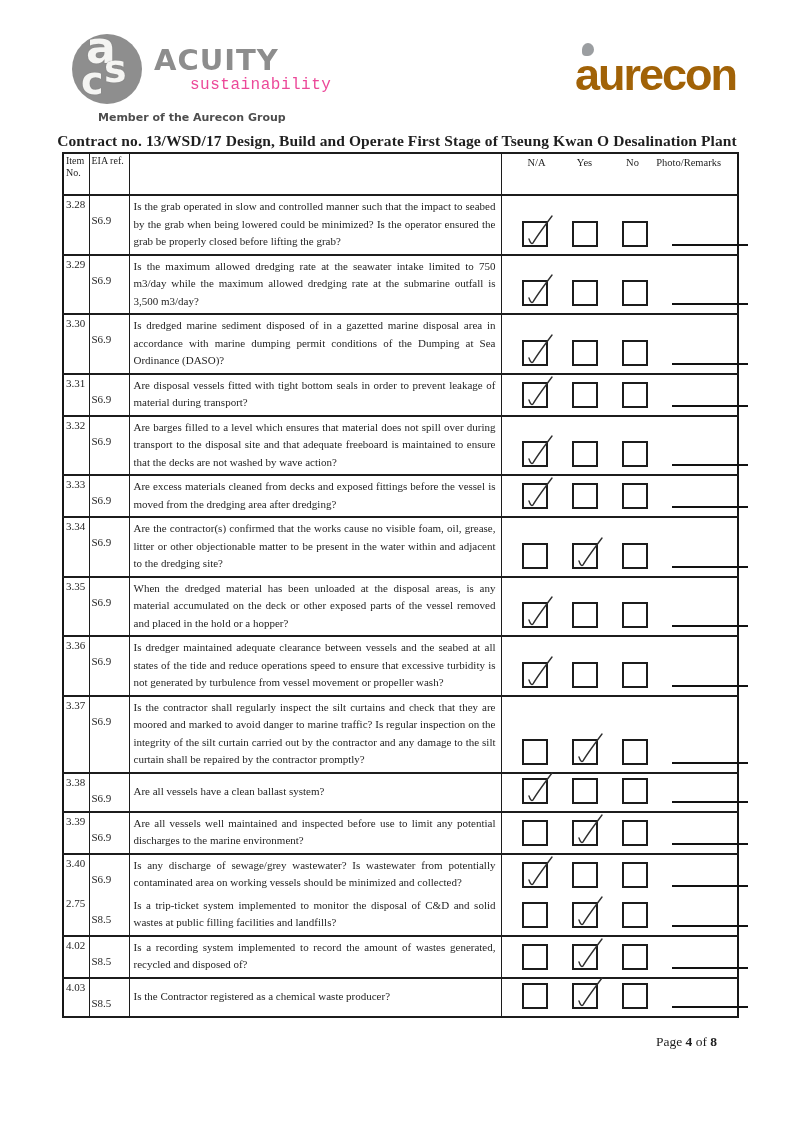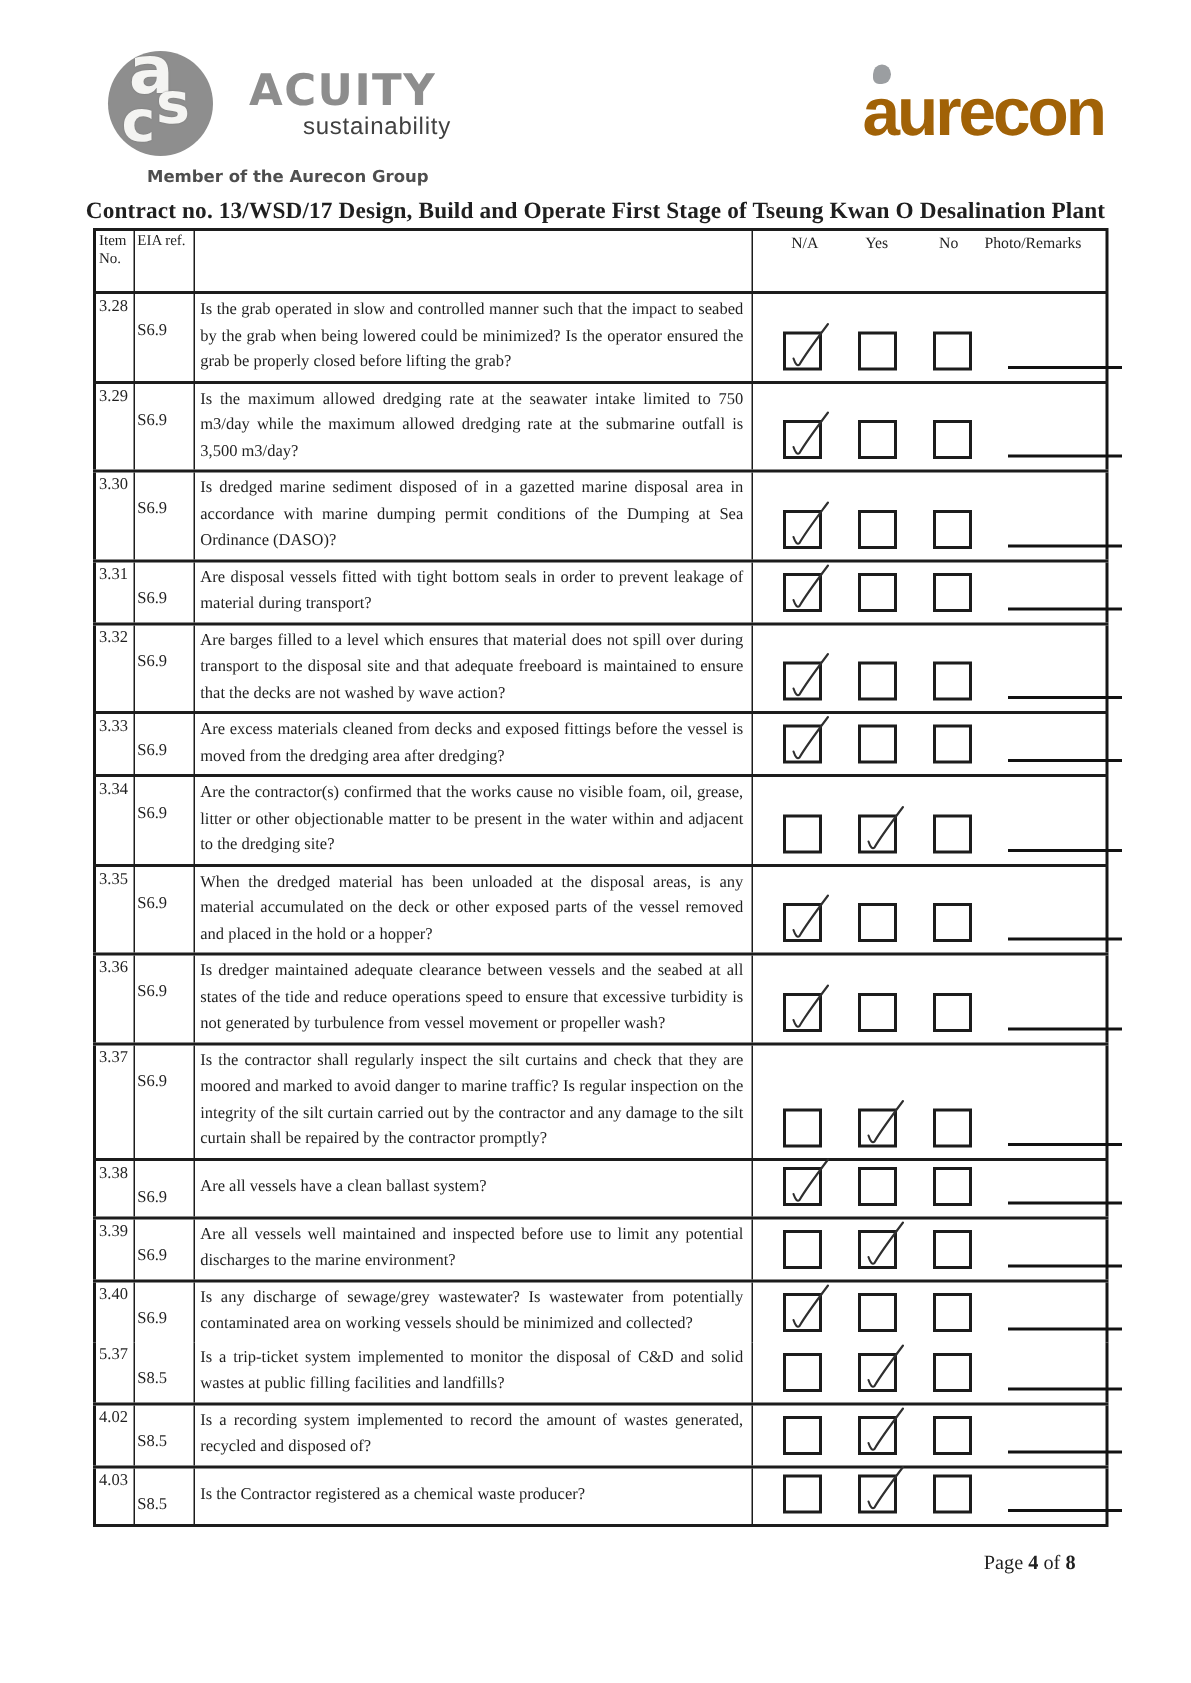--- a/index.html
+++ b/index.html
@@ -13,24 +13,24 @@
             padding:34px 58px 0 72px; }
   .acuity-top { display:flex; align-items:flex-start; }
   .monogram { width:70px; height:70px; border-radius:50%; background:#8e8e8e;
               position:relative; flex:none; }
   .monogram span { position:absolute; color:#f4f4f2;
                    font-family:"DejaVu Sans", sans-serif; font-weight:bold; line-height:1;
                    text-shadow:0 0 1px #6f6f6f; }
   .m-a { font-size:44px; left:14px; top:-8px; }
   .m-s { font-size:38px; left:32px; top:16px; }
   .m-c { font-size:38px; left:9px;  top:28px; }
-  .acuity-text { margin-left:24px; margin-top:12px; }
+  .acuity-text { margin-left:12px; margin-top:12px; }
   .acuity-name { font-family:"DejaVu Sans", sans-serif; font-weight:bold; font-size:29px;
                  color:#8d8d8d; letter-spacing:1px; line-height:1; }
-  .acuity-tagline { font-family:Liberation Sans, sans-serif; font-size:16px; color:#404040;
+  .acuity-tagline { font-family:Liberation Mono, monospace; font-size:16px; color:#ec4899;
                     letter-spacing:.5px; margin:2px 0 0 36px; line-height:1; }
   .member-line { font-family:"DejaVu Sans", sans-serif; font-weight:bold; font-size:11px;
                  color:#4e4e4e; margin:7px 0 0 26px; }
   .aurecon-block { position:relative; margin-top:18px; }
   .aurecon-dot { position:absolute; left:7px; top:-9px; width:12px; height:13px;
                  background:#9b9ea1; border-radius:50% 50% 50% 4px; }
   .aurecon-word { font-family:Liberation Sans, sans-serif; font-weight:bold; font-size:45px;
                   color:#a16207; letter-spacing:-2px; line-height:1; }
   
   .title { text-align:center; font-weight:bold; font-size:15.5px; margin-top:8px;
@@ -338,21 +338,21 @@
                   <path d="M5 16 Q7 22 9 20 Q13 13 28 -7" fill="none" stroke="#2f2f2f" stroke-width="1.4" stroke-linecap="round"></path>
                 </svg>
               </span>
               <span class="checkbox"></span>
               <span class="checkbox"></span>
               <span class="remark-line"></span>
             </div>
           </td>
         </tr>
         <tr class="merge-top">
-          <td class="c-item">5.37</td>
+          <td class="c-item">2.75</td>
           <td class="c-ref">S8.5</td>
           <td class="c-q">Is a trip-ticket system implemented to monitor the disposal of C&amp;D and solid wastes at public filling facilities and landfills?</td>
           <td class="c-ans">
             <div class="ans-inner">
               <span class="checkbox"></span>
               <span class="checkbox">
                 <svg width="22" height="22" viewBox="0 0 22 22">
                   <path d="M5 16 Q7 22 9 20 Q13 13 28 -7" fill="none" stroke="#2f2f2f" stroke-width="1.4" stroke-linecap="round"></path>
                 </svg>
               </span>

